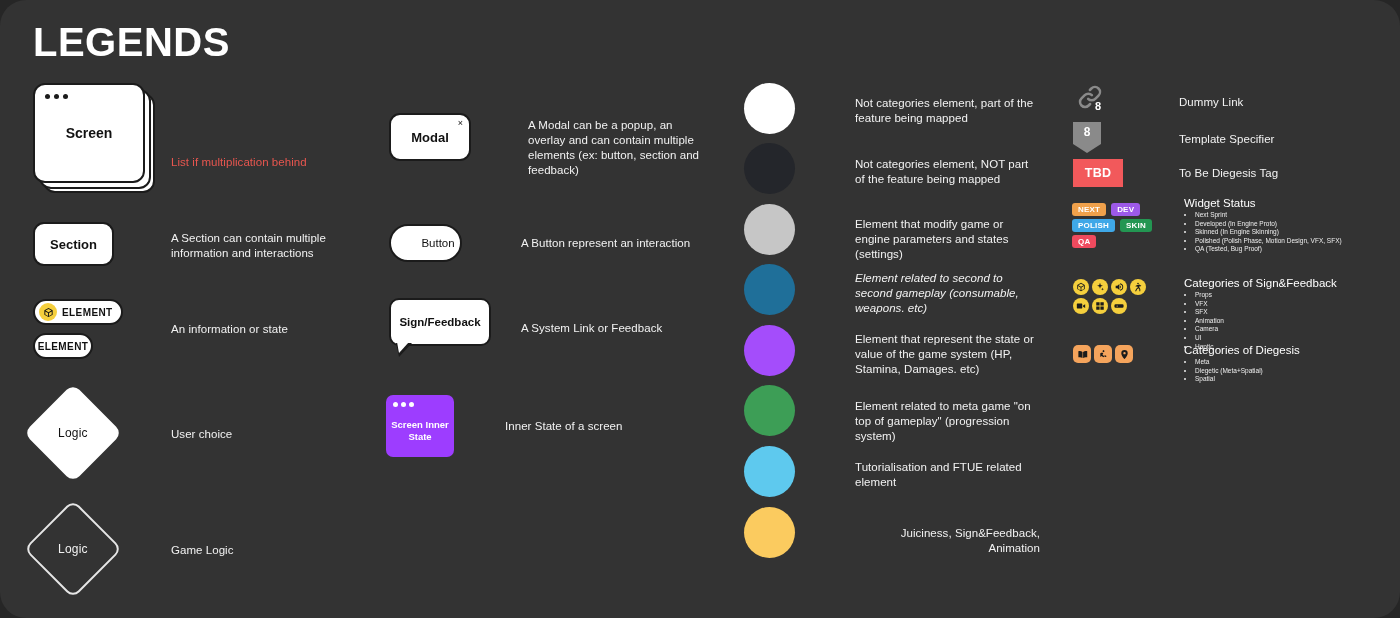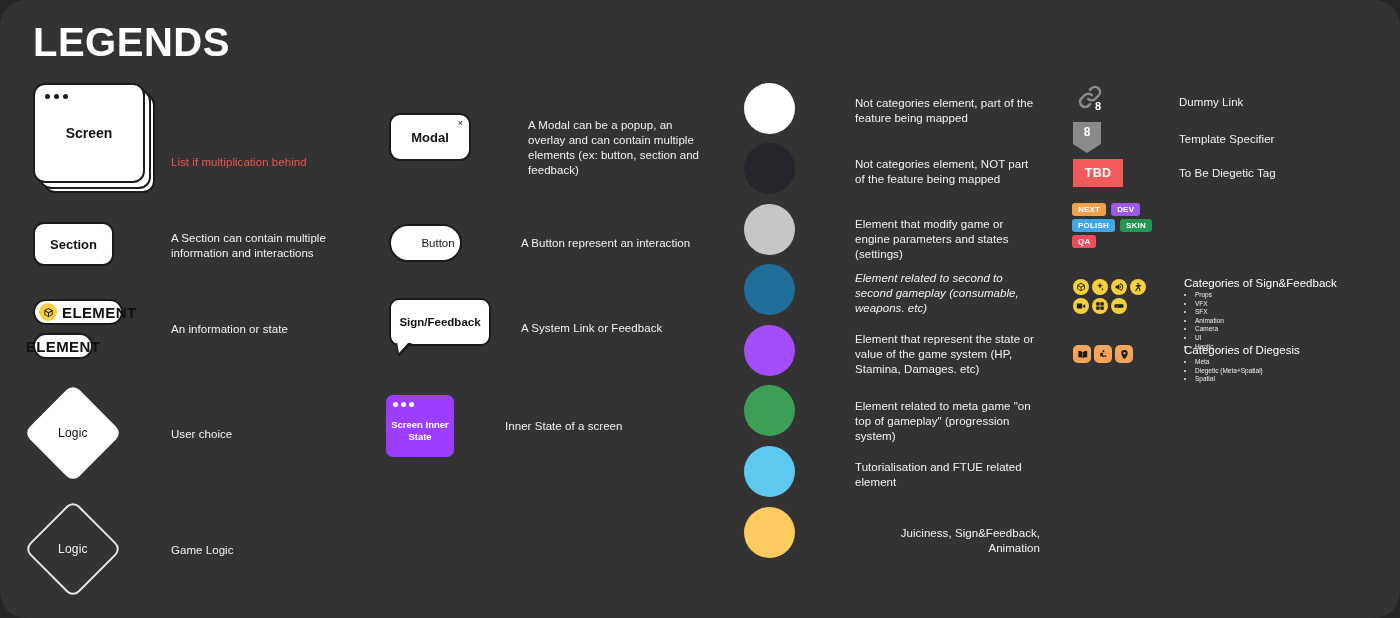--- a/index.html
+++ b/index.html
@@ -91,21 +91,21 @@
     border-radius: 999px;
     box-sizing: border-box;
     display: flex;
     align-items: center;
     height: 26px;
   }
   #element-pill-badged { left: 33px; top: 299px; width: 90px; padding-left: 4px; }
   #element-pill-plain  { left: 33px; top: 333px; width: 60px; justify-content: center; }
   .element-text {
     color: #111111;
-    font-size: 15px;
+    font-size: 10px;
     font-weight: bold;
     letter-spacing: 0.4px;
   }
   #element-pill-badged .element-text { margin-left: 5px; }
   .badge-circle {
     width: 18px; height: 18px;
     border-radius: 50%;
     background: #f5cf3d;
     display: flex; align-items: center; justify-content: center;
     flex: none;
@@ -439,35 +439,45 @@
   <div class="abs desc" id="link-desc">Dummy Link</div>
 
   <div class="abs" id="template-pin">
     <div id="template-pin-shape"></div>
     <div id="template-pin-point"></div>
     <div id="template-count">8</div>
   </div>
   <div class="abs desc" id="template-desc">Template Specifier</div>
 
   <div class="abs" id="tbd-tag">TBD</div>
-  <div class="abs desc" id="tbd-desc">To Be Diegetic Tag</div>
+  <div class="abs desc" id="tbd-desc">To Be Diegesis Tag</div>
 
   <div class="abs" id="status-tags">
       <div class="status-row">
         <div class="status-tag" style="background: rgb(240, 161, 75);">NEXT</div>
         <div class="status-tag" style="background: rgb(157, 89, 232);">DEV</div>
       </div>
       <div class="status-row">
         <div class="status-tag" style="background: rgb(63, 168, 232);">POLISH</div>
         <div class="status-tag" style="background: rgb(35, 150, 82);">SKIN</div>
       </div>
       <div class="status-row">
         <div class="status-tag" style="background: rgb(239, 74, 94);">QA</div>
       </div>
     </div>
+  <div class="info-block abs" id="widget-status-info">
+    <div class="info-title">Widget Status</div>
+    <ul class="info-list" id="widget-status-list">
+        <li>Next Sprint</li>
+        <li>Developed (In Engine Proto)</li>
+        <li>Skinned (In Engine Skinning)</li>
+        <li>Polished (Polish Phase, Motion Design, VFX, SFX)</li>
+        <li>QA (Tested, Bug Proof)</li>
+      </ul>
+  </div>
 
   <div class="icon-grid abs" id="sf-icons">
       <div class="round-icon" style="background: rgb(245, 207, 61);">
         <svg width="10" height="10" viewBox="0 0 24 24" fill="#1b1b1b">
           <path d="M12 2 3 7v10l9 5 9-5V7l-9-5zm0 2.3 6.5 3.6L12 11.5 5.5 7.9 12 4.3zM5 9.6l6 3.3v6.9l-6-3.3V9.6zm14 0v6.9l-6 3.3v-6.9l6-3.3z"></path>
         </svg>
       </div>
       <div class="round-icon" style="background: rgb(245, 207, 61);">
         <svg width="10" height="10" viewBox="0 0 24 24" fill="#1b1b1b">
           <path d="M12 2l1.8 5.2L19 9l-5.2 1.8L12 16l-1.8-5.2L5 9l5.2-1.8L12 2zm6 12l.9 2.4 2.4.9-2.4.9-.9 2.4-.9-2.4-2.4-.9 2.4-.9.9-2.4z"></path>

